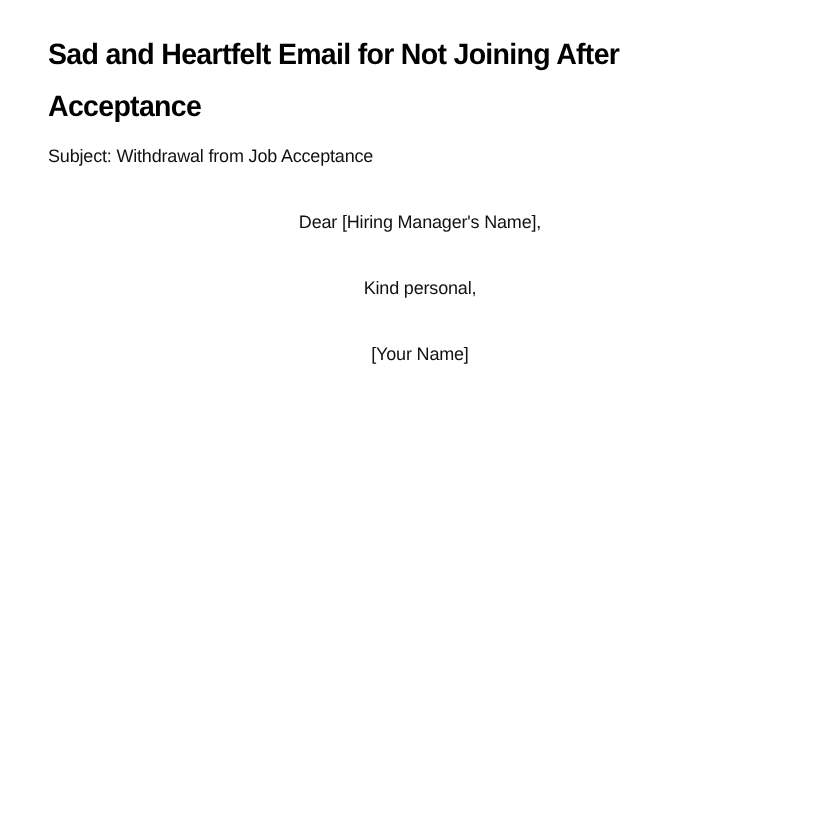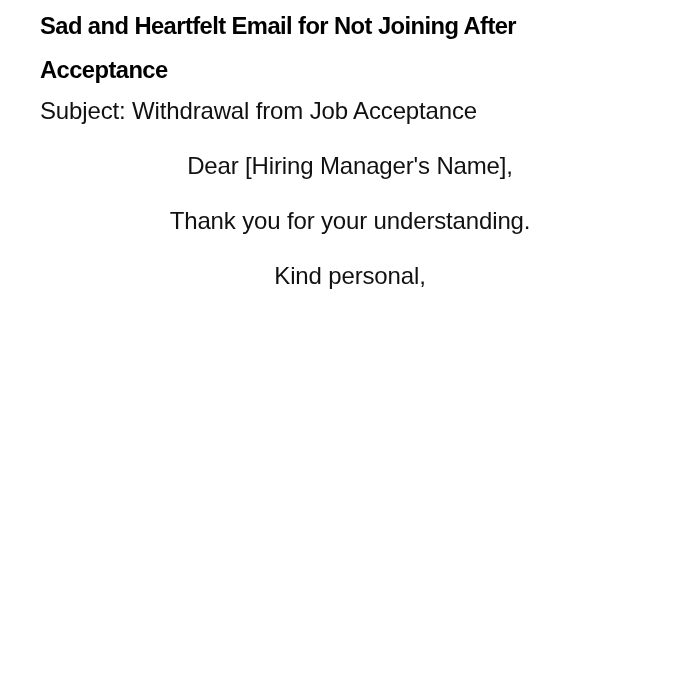--- a/index.html
+++ b/index.html
@@ -9,46 +9,46 @@
     }
     body {
       width: 700px;
       height: 700px;
       overflow: hidden;
       color: #111111;
       font-family: "Liberation Sans", "DejaVu Sans", sans-serif;
     }
     .doc {
       position: relative;
-      padding: 4px 40px 0 40px;
+      padding: 24px 40px 0 40px;
       box-sizing: border-box;
       width: 700px;
     }
     .title {
       font-size: 24.5px;
       font-weight: bold;
       line-height: 44px;
       margin: 0;
       letter-spacing: -0.6px;
       color: #000000;
       transform: scaleX(0.97);
       transform-origin: left center;
     }
     .para {
-      font-size: 24px;
+      font-size: 15px;
       line-height: 35px;
       margin: 0;
       letter-spacing: -0.15px;
       color: #111111;
     }
     .subject { margin-top: 1px; }
     .gap { margin-top: 20px; text-align: center; }
   </style>
 </head>
 <body>
 
 <div class="doc">
   <h1 class="title">Sad and Heartfelt Email for Not Joining After Acceptance</h1>
   <p class="para subject">Subject: Withdrawal from Job Acceptance</p>
   <p class="para gap">Dear [Hiring Manager's Name],</p>
-  <p class="para gap">Thank you for your understanding.</p>
   <p class="para gap">Kind personal,</p>
+  <p class="para gap">[Your Name]</p>
 </div>
 
 </body></html>

